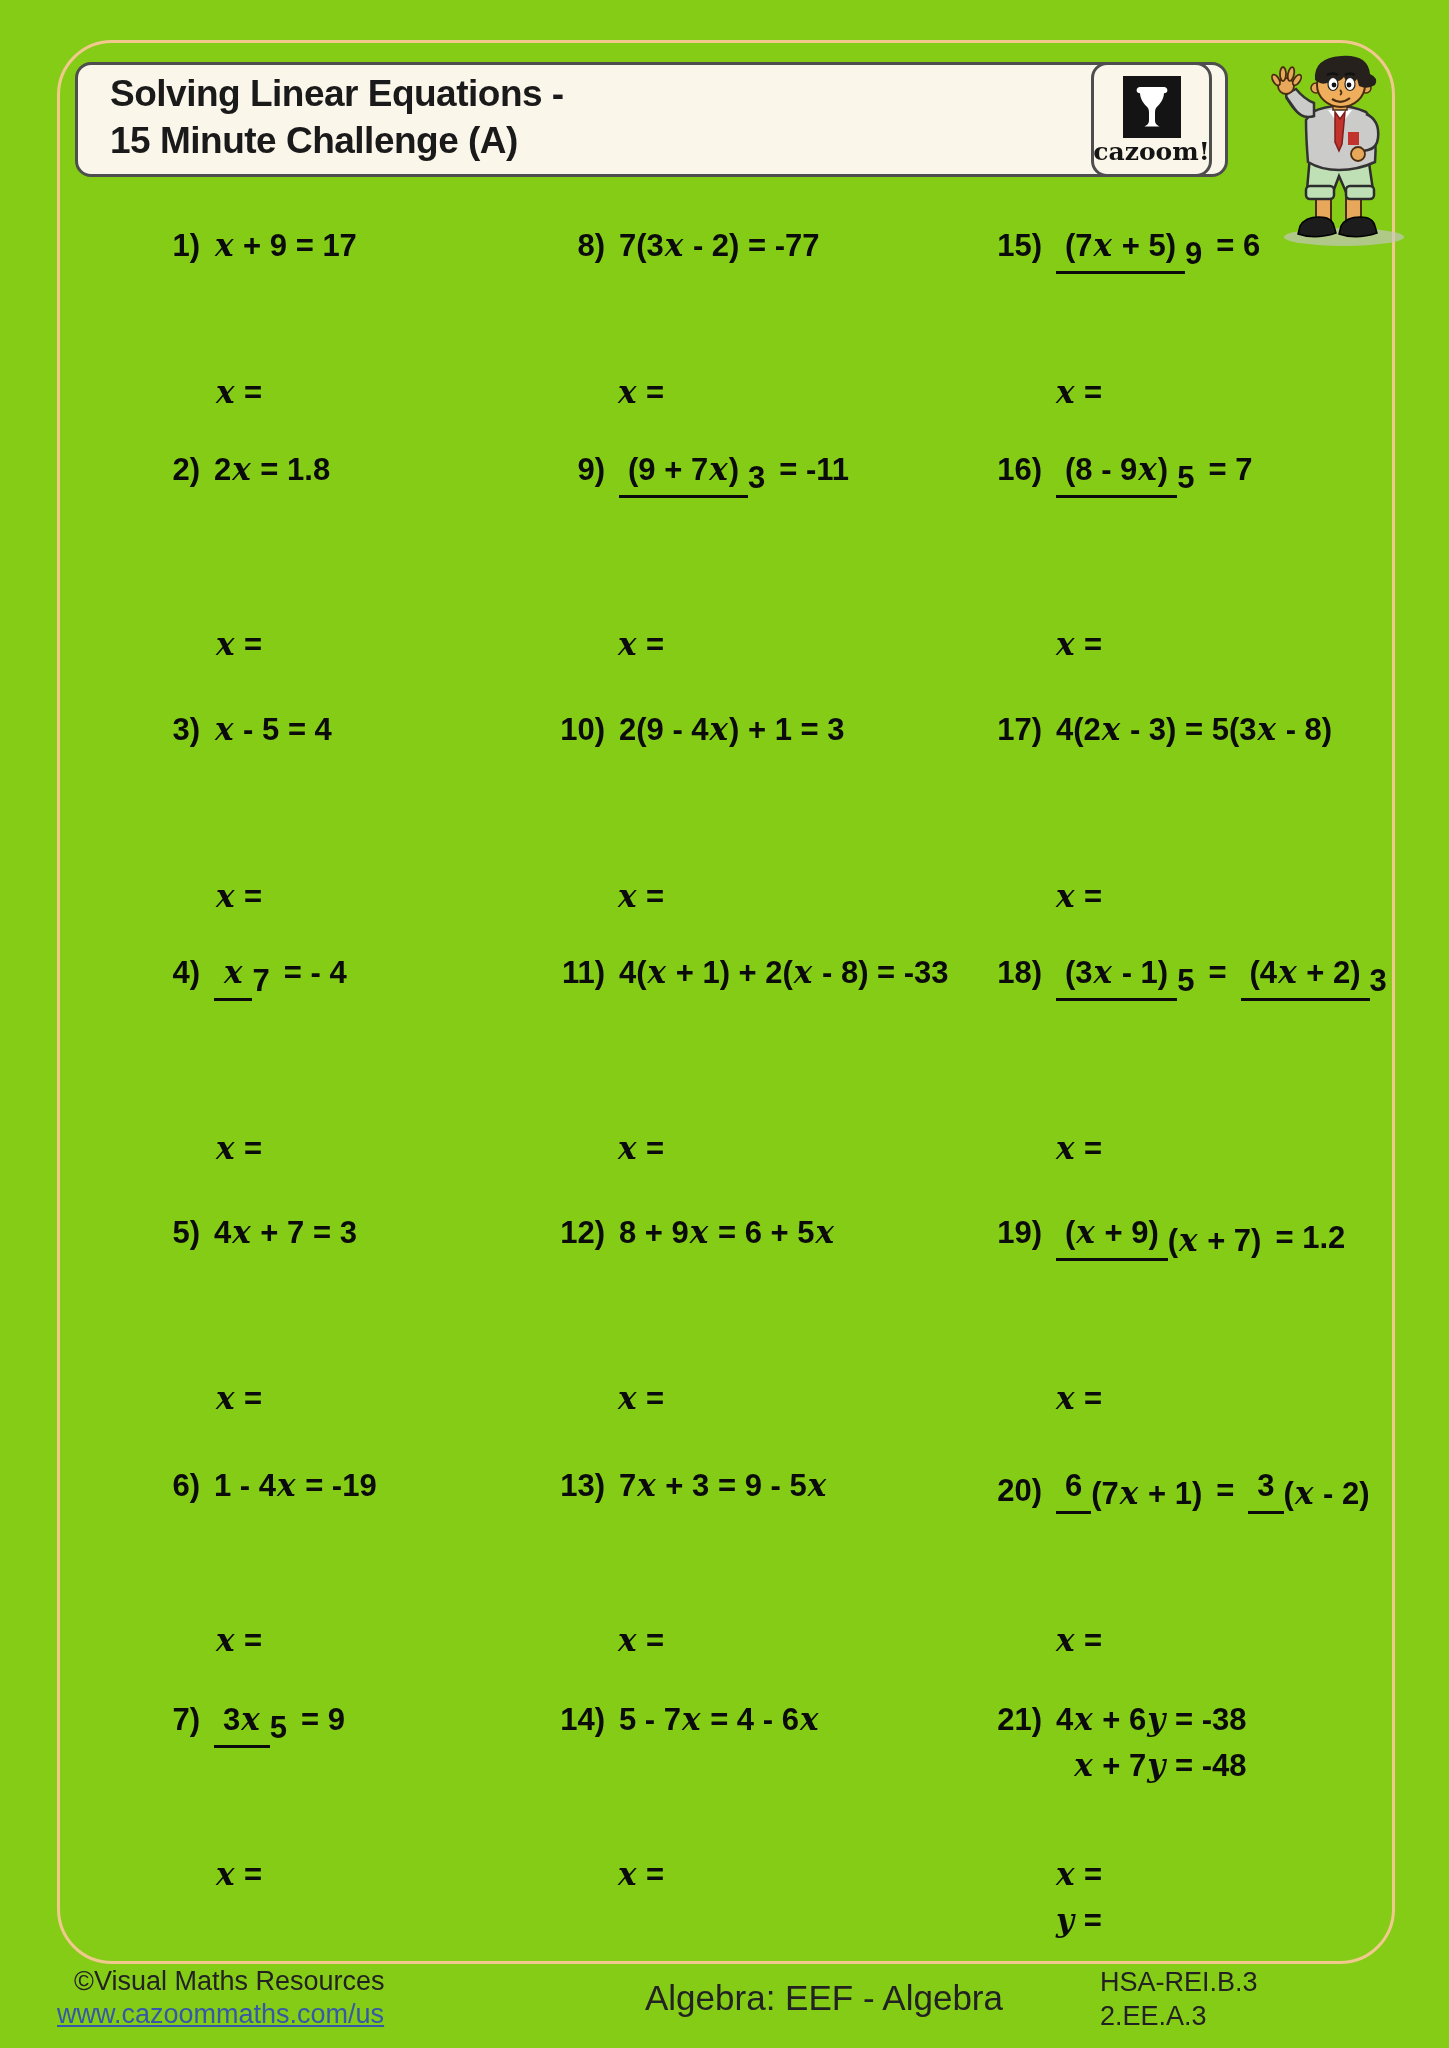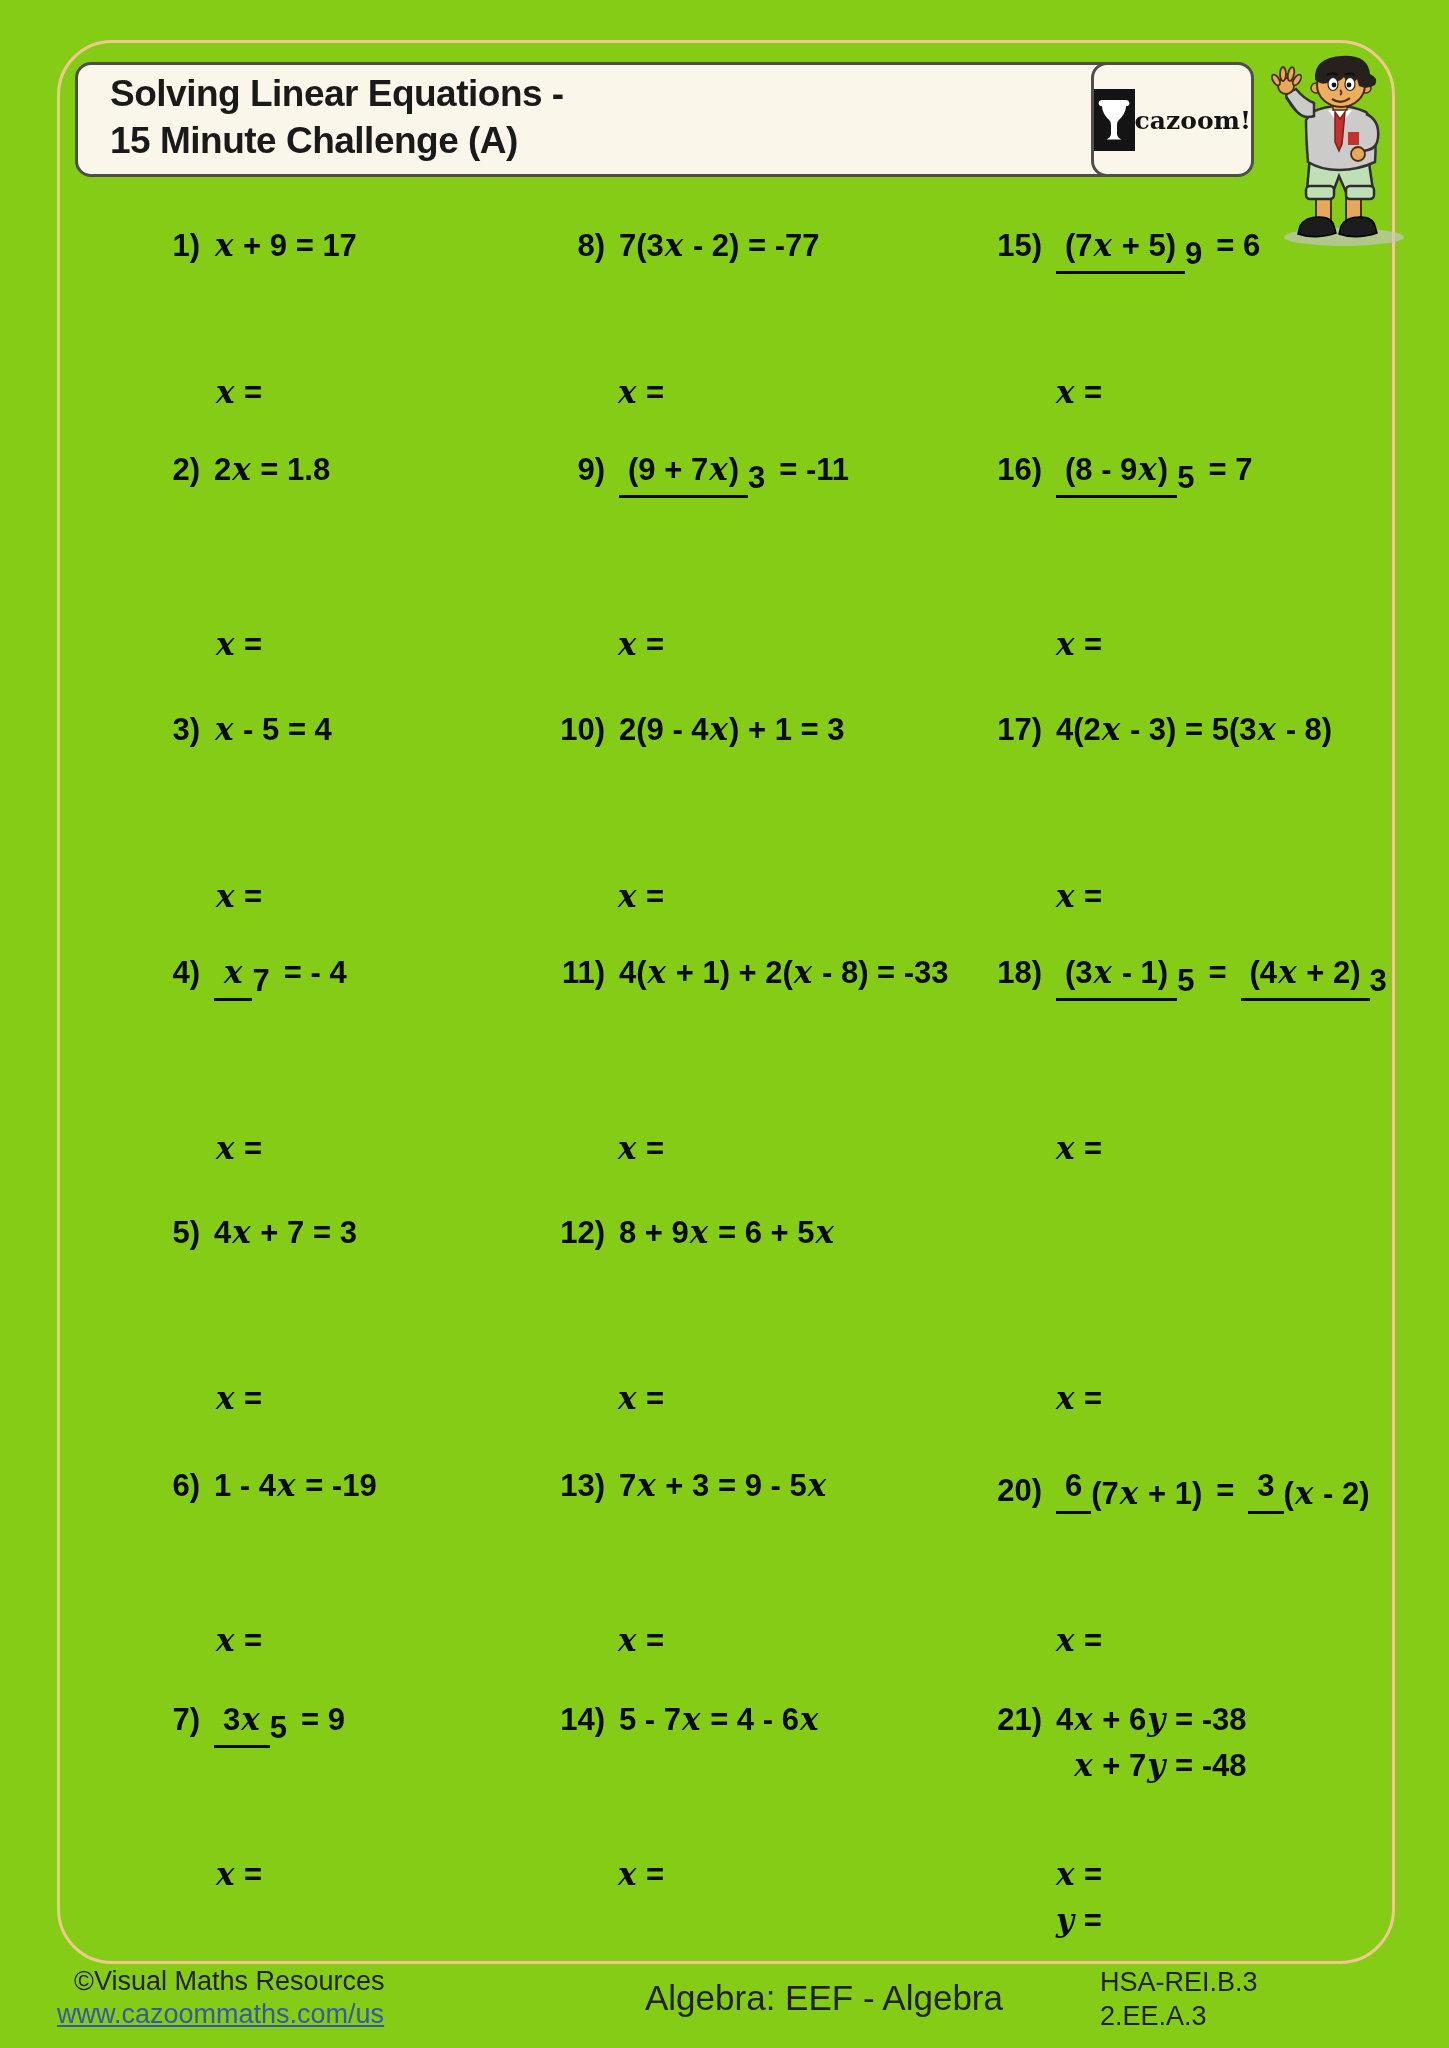--- a/index.html
+++ b/index.html
@@ -5,23 +5,23 @@
   html,body{margin:0;padding:0;background:#ffffff;}
   .page{position:relative;width:1449px;height:2048px;background:#84cc16;overflow:hidden;
         font-family:"Liberation Sans",sans-serif;color:#1a1a1a;padding-left:15px;}
   .outer-border{position:absolute;left:57px;top:40px;width:1332px;height:1918px;
         border:3px solid #f1c98e;border-radius:55px;}
   
   .header-box{position:absolute;left:75px;top:62px;width:1153px;height:115px;
         background:#faf7ea;border:3px solid #4e4e4e;border-radius:16px;box-sizing:border-box;}
   .title{position:absolute;left:110px;top:70px;font-size:37px;font-weight:bold;line-height:1.28;
         letter-spacing:-0.5px;}
-  .logo-frame{position:absolute;left:1091px;top:62px;width:163px;height:115px;box-sizing:border-box;
+  .logo-frame{position:absolute;left:1091px;top:62px;width:121px;height:115px;box-sizing:border-box;
         background:#faf7ea;border:3px solid #4e4e4e;border-radius:16px;display:flex;
-        flex-direction:row;align-items:center;justify-content:center;}
+        flex-direction:column;align-items:center;justify-content:center;}
   .logo-square{width:58px;height:62px;background:#141414;display:flex;align-items:center;
         justify-content:center;}
   .logo-text{font-family:"DejaVu Serif",serif;font-weight:bold;font-size:25px;color:#141414;
         margin-top:1px;line-height:1;}
   .boy{position:absolute;left:1248px;top:50px;width:178px;height:200px;}
   
   .prob{position:absolute;display:flex;align-items:flex-start;font-weight:bold;font-size:31px;
         line-height:1.15;color:#0b0b0b;}
   .prob.center{align-items:center;}
   .pnum{width:72px;text-align:right;flex:none;}
@@ -270,20 +270,32 @@
         <span class="frhs m">=</span>
         <span class="frac" style="margin-left:14px;">
           <span class="fnum m">(4<i class="v">x</i> + 2)</span>
           <span class="fden m">3</span>
         </span>
       </span>
     </div>
   </div>
   <div class="ans ac3 ar4 m"><i class="v">x</i> =</div>
 
+  <div class="prob col3 row5">
+    <div class="pnum">19)</div>
+    <div class="peq">
+      <span class="meq mid">
+        <span class="frac">
+          <span class="fnum m">(<i class="v">x</i> + 9)</span>
+          <span class="fden m">(<i class="v">x</i> + 7)</span>
+        </span>
+        <span class="frhs m">= 1.2</span>
+      </span>
+    </div>
+  </div>
   <div class="ans ac3 ar5 m"><i class="v">x</i> =</div>
 
   <div class="prob col3 row6 center">
     <div class="pnum">20)</div>
     <div class="peq">
       <span class="meq mid">
         <span class="frac">
           <span class="fnum m">6</span>
           <span class="fden m">(7<i class="v">x</i> + 1)</span>
         </span>

